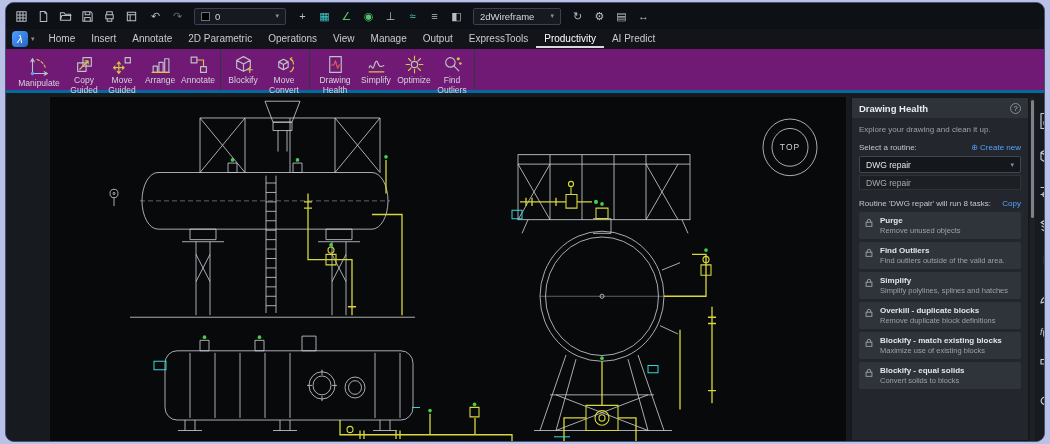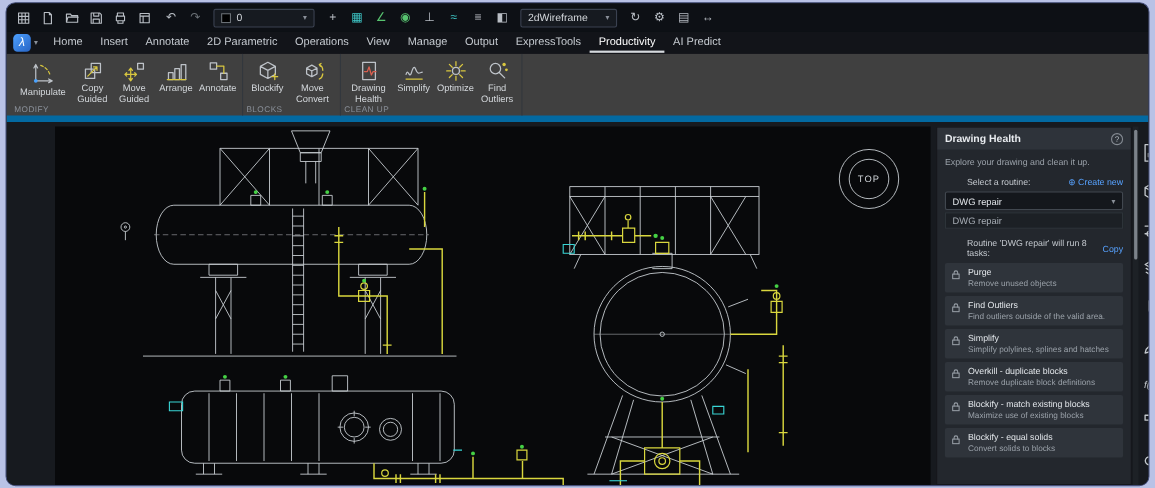--- a/index.html
+++ b/index.html
@@ -31,22 +31,22 @@
   .logo { width:16px; height:16px; border-radius:4px;
     background:linear-gradient(135deg,#4da0ff,#2764c4); color:#fff; font-size:11px;
     font-style:italic; display:flex; align-items:center; justify-content:center;
     margin-right:3px; flex:none; }
   .logochev { color:#8a9099; font-size:7px; margin-right:6px; }
   .tab { padding:3px 8px 2px; font-size:10px; color:#c6cbd1;
     border-bottom:2px solid transparent; white-space:nowrap; }
   .tab.active { color:#ffffff; border-bottom-color:#d6dade; }
 
   
-  .ribbon { height:62px; background:#404040; display:flex; align-items:stretch;
-    border-bottom:6px solid #0369a1; padding-left:4px; flex:none; }
+  .ribbon { height:44px; background:#701a75; display:flex; align-items:stretch;
+    border-bottom:3px solid #0369a1; padding-left:4px; flex:none; }
   .rgroup { display:flex; flex-direction:column; border-right:1px solid #32373d; padding:0 3px; }
   .rtools { flex:1; display:flex; align-items:flex-start; padding-top:3px; }
   .rtool { width:38px; display:flex; flex-direction:column; align-items:center;
     gap:1px; padding-top:2px; }
   .rtool.big { width:52px; } .rtool.wide { width:44px; }
   .ri { width:21px; height:21px; flex:none; }
   .big .ri { width:24px; height:24px; }
   .ri path, .ri circle { fill:none; stroke-width:1.1; stroke-linecap:round; stroke-linejoin:round; }
   .ri .sg { stroke:#bdc2c8; } .ri .sy { stroke:#d8c63f; } .ri .sr { stroke:#d95f4f; }
   .ri circle.fy { fill:#d8c63f; stroke:none; } .ri circle.fb { fill:#4aa3ff; stroke:none; }
@@ -69,31 +69,31 @@
   .panel { width:178px; margin-left:5px; background:#23272d; display:flex;
     flex-direction:column; overflow:hidden; border:1px solid #15171b; flex:none; }
   .phead { height:20px; background:#2e333a; display:flex; align-items:center;
     padding:0 7px; flex:none; }
   .ptitle { font-size:9.5px; font-weight:bold; color:#e8ebef; flex:1; }
   .phelp { width:11px; height:11px; border:1px solid #858b93; border-radius:50%;
     color:#aab0b7; font-size:7.5px; display:flex; align-items:center; justify-content:center; }
   .pbody { padding:7px 7px 0; flex:1; min-height:0; }
   .psub { color:#9aa1a9; font-size:8px; margin-bottom:9px; }
   .prow { display:flex; align-items:center; justify-content:space-between; margin-bottom:4px; }
-  .plabel { color:#c3c8ce; font-size:8px;margin-left:20px; }
+  .plabel { color:#c3c8ce; font-size:8px; }
   .plink { color:#57a2ff; font-size:8px; }
   .pselect { height:17px; background:#14171c; border:1px solid #41474f; border-radius:2px;
     display:flex; align-items:center; padding:0 6px; color:#e2e6ea; font-size:8.5px;
     margin-bottom:2px; }
   .pselect .chev { margin-left:auto; }
   .poption { height:15px; background:#1c2025; border:1px solid #2d3339; display:flex;
     align-items:center; padding:0 6px; color:#a6acb4; font-size:8.5px; margin-bottom:9px; }
   .task { background:#2f343b; border-radius:2px; padding:4px 6px 4px 21px;
     position:relative; margin-bottom:3px; }
-  .tname { font-size:8px; font-weight:normal; color:#e2e6ea; }
+  .tname { font-size:8px; font-weight:bold; color:#e2e6ea; }
   .tdesc { font-size:7.5px; color:#99a0a8; margin-top:1px; }
   .task svg { position:absolute; left:5px; top:6px; width:10px; height:10px;
     fill:none; stroke:#9aa1a9; stroke-width:1.1; stroke-linecap:round; }
   .pscroll { width:5px; background:#1d2126; margin-left:1px; position:relative; flex:none; }
   .pthumb { position:absolute; top:3px; left:1px; width:3px; height:118px;
     background:#7c828a; border-radius:2px; }
 
   
   .dock { flex:1; display:flex; flex-direction:column; align-items:center;
     padding-top:8px; gap:9px; }

